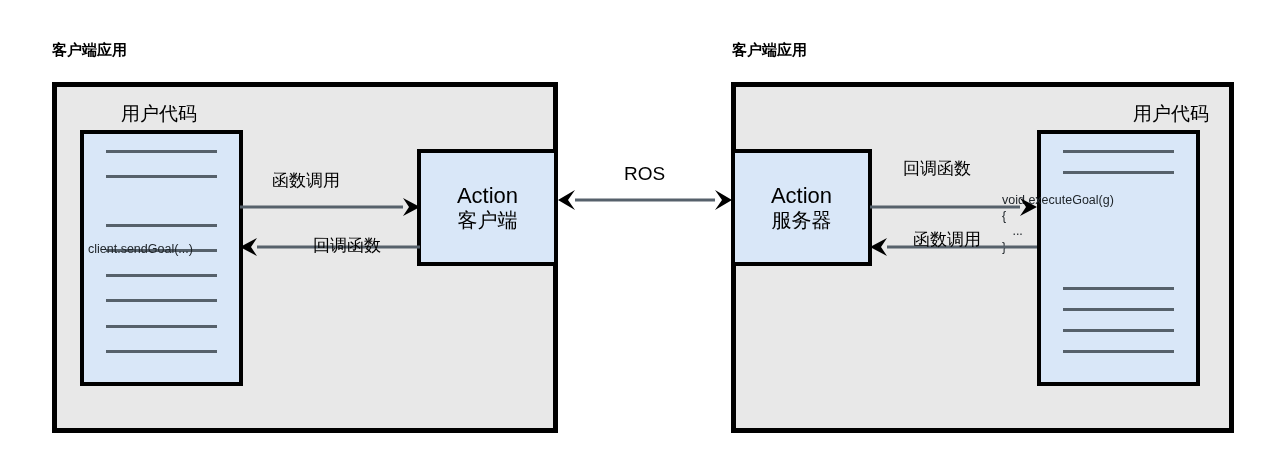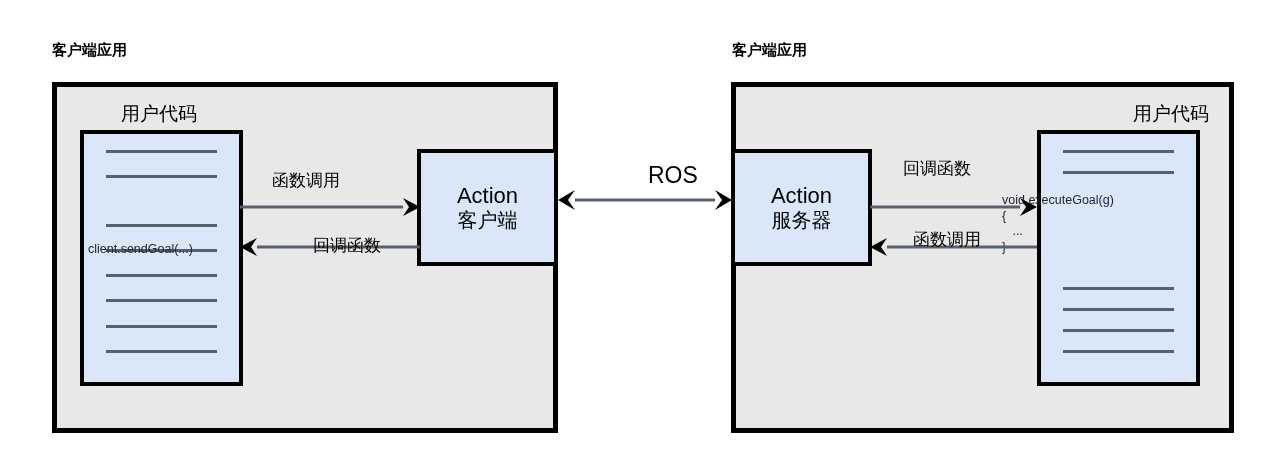--- a/index.html
+++ b/index.html
@@ -116,21 +116,21 @@
 
   .arrow-label {
     position: absolute;
     font-size: 17px;
     color: #000;
     white-space: nowrap;
     line-height: 1;
   }
   #label-left-top    { left: 272px; top: 172px; }
   #label-left-bottom { left: 313px; top: 237px; }
-  #label-ros         { left: 648px; top: 164px; font-size: 23px; }
+  #label-ros         { left: 624px; top: 164px; font-size: 19px; }
   #label-right-top   { left: 903px; top: 160px; }
   #label-right-bottom{ left: 913px; top: 231px; }
 </style>
 </head>
 <body>
 
 <div class="stage">
 
   <div class="panel-caption" id="caption-client">客户端应用</div>
 

